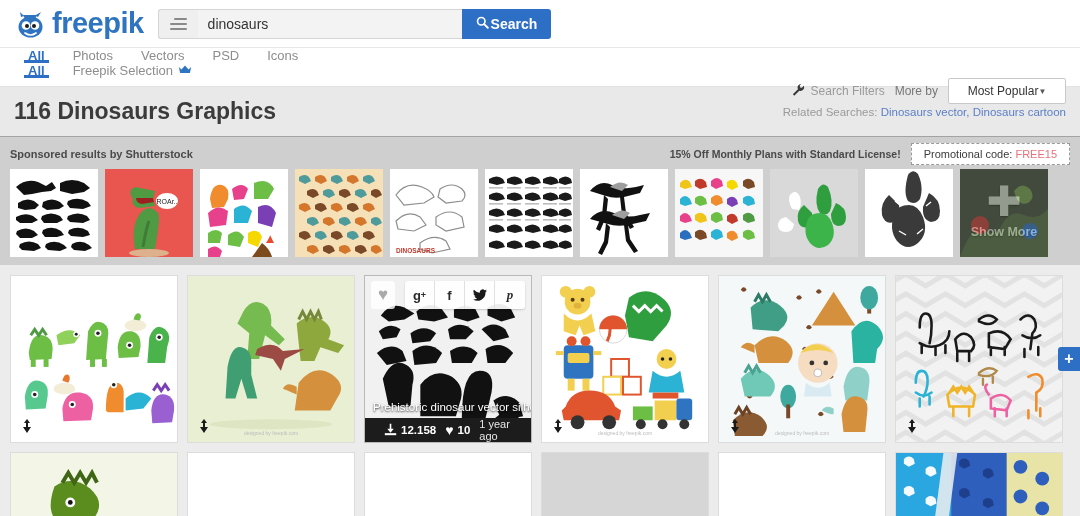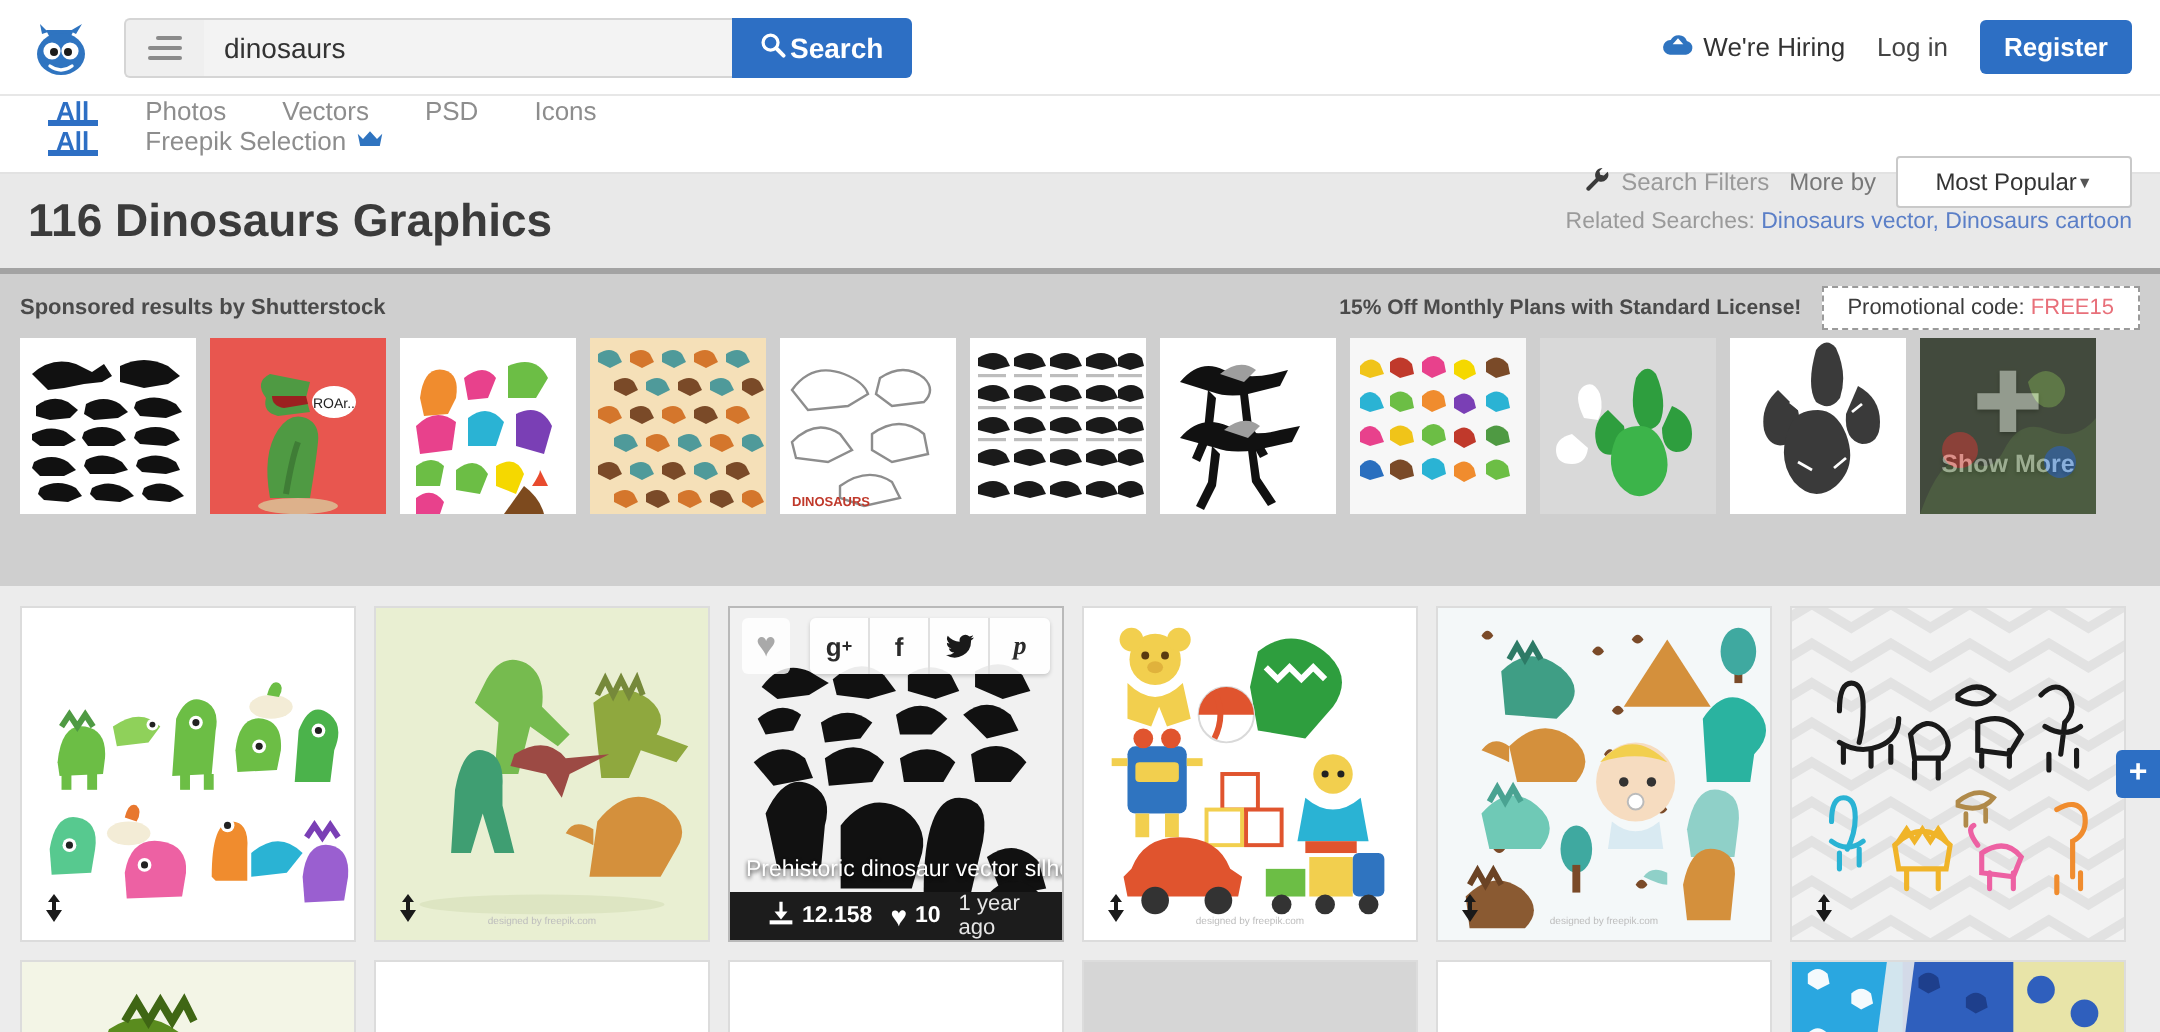--- a/index.html
+++ b/index.html
@@ -112,31 +112,31 @@
     padding: 0 6px; font-size: 12px; color: #333; cursor: pointer;
   }
   .select .caret { font-size: 8px; color: #555; }
 
   
   .titlebar {
     height: 50px; width: 1080px;
     background: #e9e9e9;
     display: flex; align-items: center;
     padding: 0 14px;
-    border-bottom: 3px solid #a3a3a3;
+    border-bottom: 1px solid #a3a3a3;
   }
   .page-title { font-size: 23px; font-weight: bold; color: #3b3b3b; }
   .related {
     margin-left: auto; font-size: 11.5px; color: #9a9a9a;
   }
   .related a { color: #5b7fc7; text-decoration: none; cursor: pointer; }
 
   
   .sponsored {
-    width: 1080px; height: 156px;
+    width: 1080px; height: 128px;
     background: #cfcfcf;
     padding: 6px 10px 8px 10px;
   }
   .sponsored-head {
     display: flex; align-items: center; height: 22px;
   }
   .sponsored-label { font-size: 11px; font-weight: bold; color: #4a4a4a; }
   .promo-line { margin-left: auto; display: flex; align-items: center; gap: 10px; }
   .promo-text { font-size: 10.5px; font-weight: bold; color: #4a4a4a; }
   .promo-box {
@@ -259,20 +259,21 @@
         <path d="M27 3 L24 8 L21 6.5 Z" fill="#2f74c0"></path>
         <path d="M9 6 h14 l-1.5 3 h-11 Z" fill="#2f74c0"></path>
         <ellipse cx="16.5" cy="18" rx="12" ry="10.5" fill="#2f74c0"></ellipse>
         <ellipse cx="12" cy="16.5" rx="4.3" ry="4.3" fill="#ffffff"></ellipse>
         <ellipse cx="21" cy="16.5" rx="4.3" ry="4.3" fill="#ffffff"></ellipse>
         <circle cx="13" cy="17" r="2" fill="#1c1c1c"></circle>
         <circle cx="20" cy="17" r="2" fill="#1c1c1c"></circle>
         <path d="M11 24 q5.5 4 11 0" stroke="#ffffff" stroke-width="1.7" fill="none" stroke-linecap="round"></path>
       </svg>
     </span>
+    <span class="logo-text">freepik</span>
   </div>
 
   <div class="cat-btn">
     <span class="burger">
         <i></i>
         <i></i>
         <i></i>
       </span>
   </div>
 
@@ -282,33 +283,20 @@
       <span>
         <svg width="13" height="13" viewBox="0 0 16 16">
           <circle cx="6.5" cy="6.5" r="4.6" fill="none" stroke="#fff" stroke-width="2"></circle>
           <line x1="10" y1="10" x2="14.5" y2="14.5" stroke="#fff" stroke-width="2.4" stroke-linecap="round"></line>
         </svg>
       </span>
       <span>Search</span>
     </button>
   </div>
 
-  <div class="header-right">
-    <div class="hiring">
-      <span>
-        <svg width="16" height="12" viewBox="0 0 18 13">
-          <path d="M4.5 12.5 a4.1 4.1 0 0 1 .4-8.2 A5 5 0 0 1 14 4.8 a3.9 3.9 0 0 1 -.5 7.7 Z" fill="#2f74c0"></path>
-          <path d="M9 3.2 L12 6.6 H6 Z" fill="#ffffff"></path>
-        </svg>
-      </span>
-      <span>We're Hiring</span>
-    </div>
-    <div class="login">Log in</div>
-    <div class="register">Register</div>
-  </div>
 </div>
 
 <div class="navbar">
   <div class="nav-group">
     <div class="nav-item active">All</div>
     <div class="nav-item">Photos</div>
     <div class="nav-item">Vectors</div>
     <div class="nav-item">PSD</div>
     <div class="nav-item">Icons</div>
   </div>

